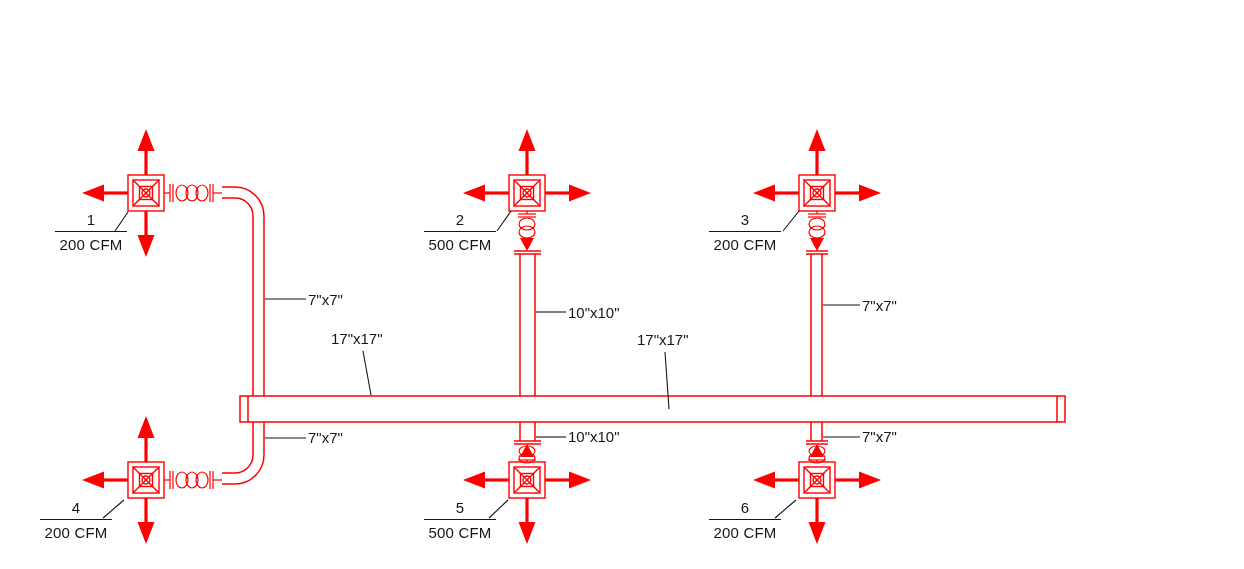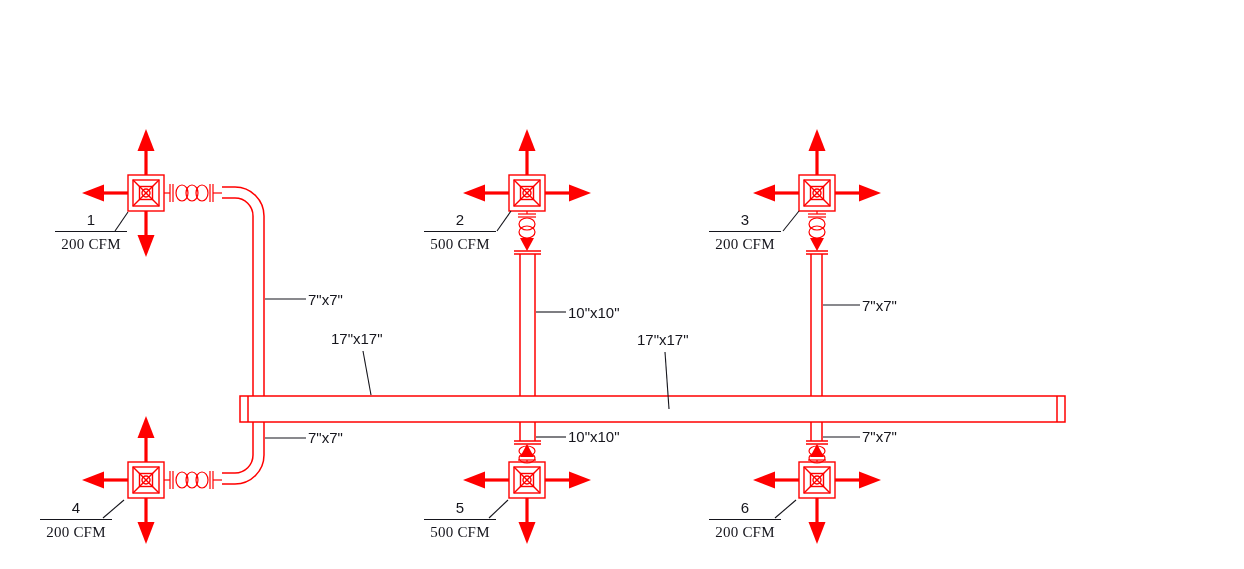--- a/index.html
+++ b/index.html
@@ -12,21 +12,21 @@
   }
   .canvas svg{position:absolute;left:0;top:0;}
   .tag{
     position:absolute;width:72px;text-align:center;
     color:#15151c;font-size:15px;line-height:1;
   }
   .tag-num{
     display:block;width:100%;box-sizing:border-box;
     padding-bottom:4px;border-bottom:1.4px solid #15151c;
   }
-  .tag-cfm{padding-top:5px;white-space:nowrap;letter-spacing:.2px;font-family:Liberation Serif, serif;}
+  .tag-cfm{padding-top:5px;white-space:nowrap;letter-spacing:.2px;}
   .size-label{
     position:absolute;color:#15151c;font-size:15px;
     white-space:nowrap;line-height:1;
   }
 </style>
 </head>
 <body>
 
 <div class="canvas">
 

